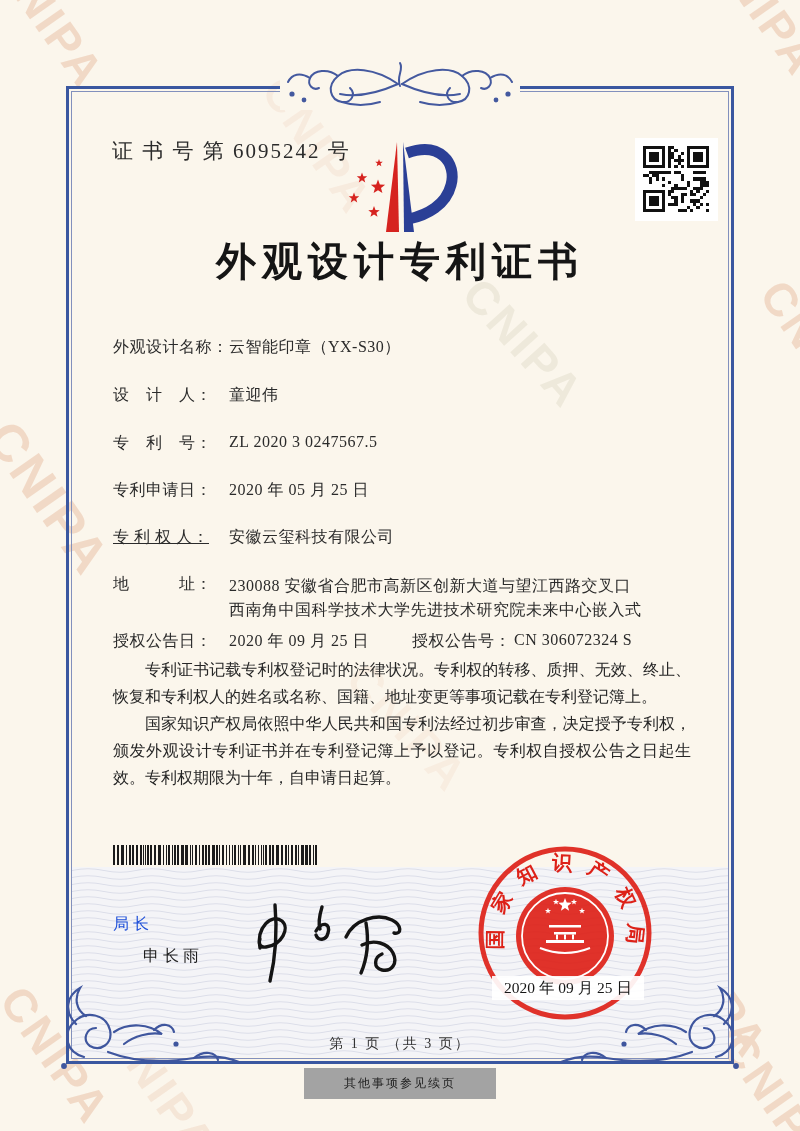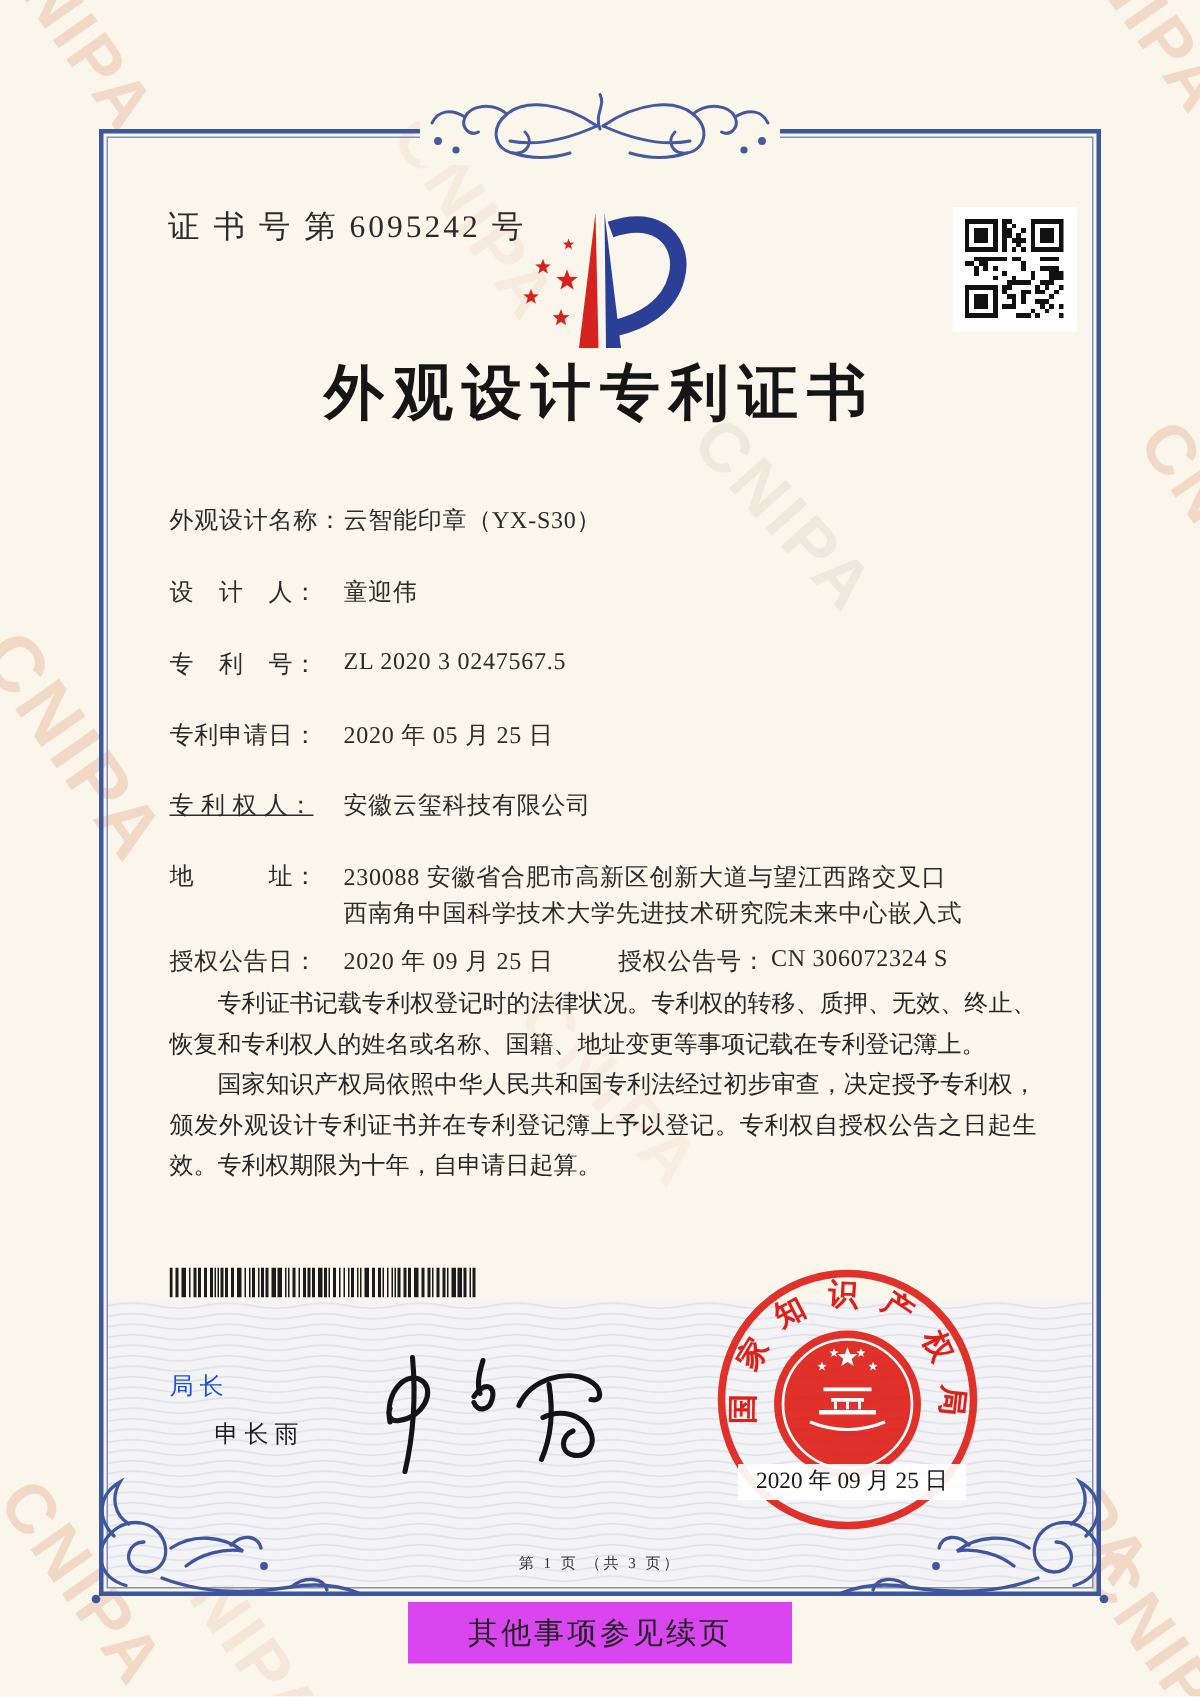--- a/index.html
+++ b/index.html
@@ -38,24 +38,24 @@
   .issuer-role{position:absolute;left:113px;top:914px;font-family:"Liberation Sans","DejaVu Sans",sans-serif;
        font-size:16px;letter-spacing:4px;color:#1d4ed8;z-index:5;}
   .issuer-name{position:absolute;left:113px;top:946px;font-family:"Liberation Sans","DejaVu Sans",sans-serif;
        font-size:16px;letter-spacing:4px;color:#1d1d1d;z-index:5;margin-left:30px;}
   #sig{position:absolute;left:232px;top:893px;z-index:5;}
   
   #sealsvg{position:absolute;left:470px;top:843px;z-index:6;}
   .sealdate{position:absolute;left:492px;top:976px;width:152px;height:24px;background:rgba(255,255,255,.92);
        text-align:center;font-size:15.5px;color:#161616;line-height:24px;z-index:7;white-space:nowrap;}
   
-  .pagenum{position:absolute;left:0;right:0;top:1035px;text-align:center;font-size:10px;
+  .pagenum{position:absolute;left:0;right:0;top:1035px;text-align:center;font-size:14px;
        letter-spacing:2px;color:#333;z-index:5;}
-  .note{position:absolute;left:50%;top:1068px;transform:translateX(-50%);background:#d946ef;
-       padding:7px 40px;font-size:20px;letter-spacing:2px;color:#222;z-index:5;white-space:nowrap;}
+  .note{position:absolute;left:50%;top:1068px;transform:translateX(-50%);background:#a3a3a3;
+       padding:7px 40px;font-size:12px;letter-spacing:2px;color:#222;z-index:5;white-space:nowrap;}
 </style>
 </head>
 <body>
 
 <div id="page">
 
   <div class="wm" style="left:-28px;top:-8px;">CNIPA</div>
   <div class="wm" style="left:686px;top:-20px;">CNIPA</div>
   <div class="wm" style="left:240px;top:118px;color:#f6e4d6;opacity:.6;">CNIPA</div>
   <div class="wm" style="left:446px;top:316px;color:#eee9db;transform:rotate(48deg);">CNIPA</div>

